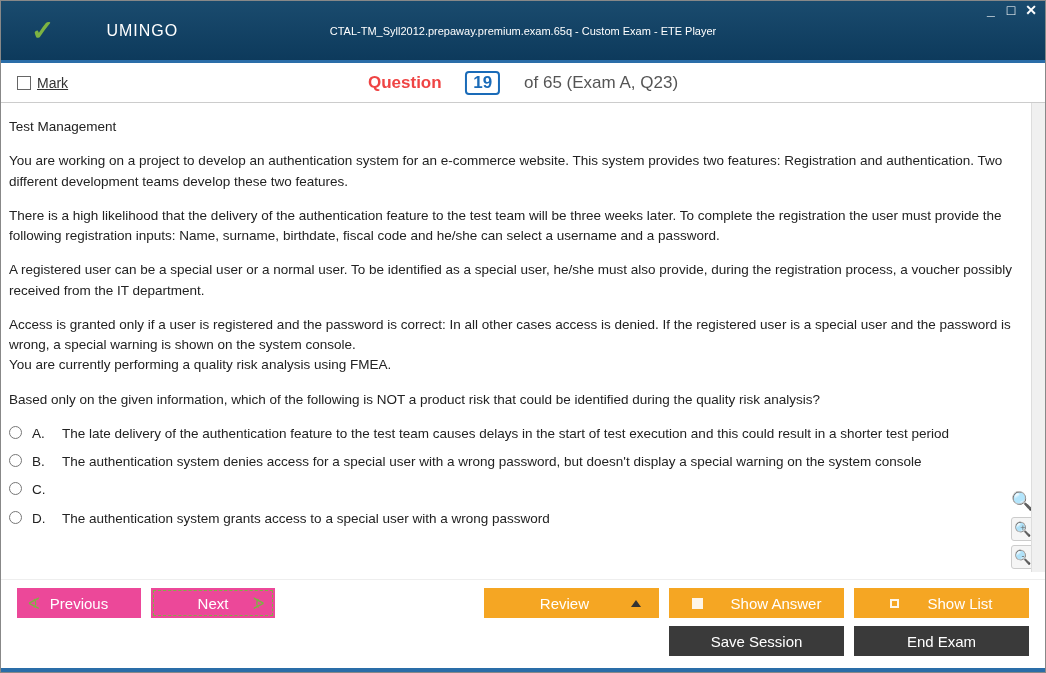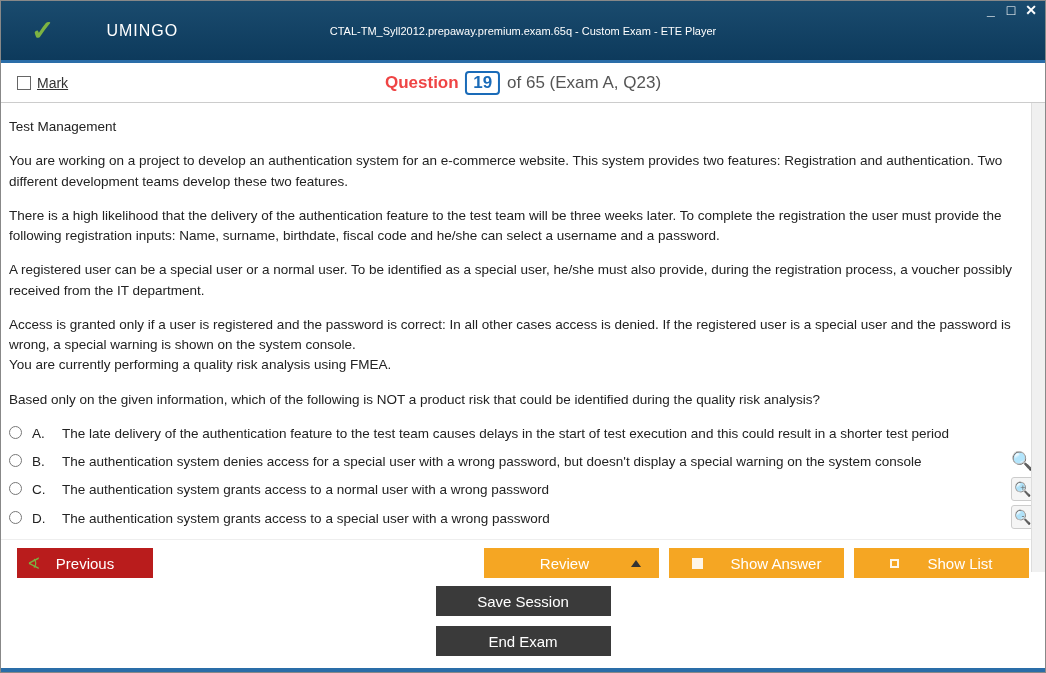--- a/index.html
+++ b/index.html
@@ -12,33 +12,33 @@
   .title-text { position: absolute; left: 50%; transform: translateX(-50%); color: #fff; font-size: 11px; }
   .win-controls { position: absolute; right: 6px; top: 2px; display: flex; gap: 4px; }
   .win-btn { width: 16px; height: 14px; color: #fff; font-size: 14px; font-weight: bold; cursor: pointer; display: flex; align-items: center; justify-content: center; }
   .header-row { background: #fff; border-bottom: 1px solid #ccc; height: 40px; display: flex; align-items: center; padding: 0 16px; position: relative; }
   .mark-box { display: flex; align-items: center; gap: 6px; }
   .mark-check { width: 14px; height: 14px; border: 1px solid #666; }
   .mark-label { font-size: 14px; color: #333; text-decoration: underline; }
   .mark-label::first-letter { text-decoration: underline; }
   .question-info { position: absolute; left: 50%; transform: translateX(-50%); font-size: 17px; color: #555; }
   .question-info b { color: #ef4444; }
-  .qnum-box { display: inline-block; border: 2px solid #1a6bb8; border-radius: 4px; padding: 0 6px; color: #1a6bb8; font-weight: bold; margin: 0 2px; }
+  .qnum-box { display: inline-block; border: 2px solid #1a6bb8; border-radius: 4px; padding: 0 6px; color: #1a6bb8; font-weight: bold; margin: 0 19px; }
   .content { flex: 1; padding: 14px 8px; font-size: 13.5px; color: #222; line-height: 1.5; overflow: auto; position: relative; }
   .content p { margin-bottom: 14px; }
   .options { margin-top: 6px; }
   .option { display: flex; align-items: flex-start; gap: 10px; margin-bottom: 8px; }
   .radio { width: 13px; height: 13px; border: 1px solid #777; border-radius: 50%; margin-top: 2px; flex-shrink: 0; }
   .opt-letter { width: 20px; flex-shrink: 0; }
   .zoom-controls { position: absolute; right: 10px; bottom: 10px; display: flex; flex-direction: column; gap: 4px; }
   .zoom-btn { width: 24px; height: 24px; border: 1px solid #ccc; border-radius: 3px; background: #f5f5f5; display: flex; align-items: center; justify-content: center; font-size: 14px; color: #666; cursor: pointer; }
   .footer { background: #fff; padding: 8px 16px 12px 16px; border-top: 1px solid #eee; }
   .footer-row { display: flex; align-items: center; gap: 10px; margin-bottom: 8px; }
   .btn { height: 30px; display: flex; align-items: center; justify-content: center; font-size: 15px; color: #fff; cursor: pointer; border: none; }
-  .btn-blue { background: #b91c1c; width: 136px; position: relative; }
+  .btn-blue { background: #ec4899; width: 124px; position: relative; }
   .btn-blue.prev::before { content: "∢"; color: #7cb342; position: absolute; left: 10px; font-size: 16px; }
   .btn-blue.next::after { content: "∢"; color: #7cb342; position: absolute; right: 10px; font-size: 16px; transform: scaleX(-1); }
   .btn-blue.next { outline: 1px dashed #7cb342; outline-offset: -3px; }
   .btn-orange { background: #f5a623; width: 175px; gap: 28px; }
   .btn-orange .icon-sq { width: 11px; height: 11px; background: #fff; opacity: 0.9; flex-shrink: 0; }
   .btn-orange.review .tri { width: 0; height: 0; border-left: 5px solid transparent; border-right: 5px solid transparent; border-bottom: 7px solid #333; margin-left: 14px; }
   .btn-dark { background: #3a3a3a; width: 175px; }
   .spacer { flex: 1; }
   .bottom-bar { height: 4px; background: #2a6da8; }
   .scrollbar-v { position: absolute; right: 0; top: 102px; bottom: 100px; width: 14px; background: #f0f0f0; border-left: 1px solid #ddd; }
@@ -89,21 +89,20 @@
         <span>The late delivery of the authentication feature to the test team causes delays in the start of test execution and this could result in a shorter test period</span>
       </div>
       <div class="option">
         <div class="radio"></div>
         <span class="opt-letter">B.</span>
         <span>The authentication system denies access for a special user with a wrong password, but doesn't display a special warning on the system console</span>
       </div>
       <div class="option">
         <div class="radio"></div>
         <span class="opt-letter">C.</span>
-        <span>The authentication system grants access to a normal user with a wrong password</span>
       </div>
       <div class="option">
         <div class="radio"></div>
         <span class="opt-letter">D.</span>
         <span>The authentication system grants access to a special user with a wrong password</span>
       </div>
     </div>
 
     <div class="zoom-controls">
       <div class="zoom-btn" style="border:none; background:none; color:#bbb; font-size:18px;">🔍</div>
@@ -112,35 +111,38 @@
     </div>
   </div>
 
   <div class="scrollbar-v"></div>
 
   <div class="footer">
     <div class="footer-row">
       <button class="btn btn-blue prev">
           <span>Previous</span>
         </button>
+      <button class="btn btn-blue next">
+          <span>Next</span>
+        </button>
       <div class="spacer"></div>
       <button class="btn btn-orange review" style="justify-content:flex-end; padding-right:18px;">
           <span>Review</span>
           <span class="tri"></span>
         </button>
       <button class="btn btn-orange">
           <span class="icon-sq"></span>
           <span>Show Answer</span>
         </button>
       <button class="btn btn-orange">
           <span class="icon-sq" style="background:none;border:2px solid #fff;width:9px;height:9px;"></span>
           <span>Show List</span>
         </button>
     </div>
-    <div class="footer-row" style="justify-content:flex-end; margin-bottom:0;flex-direction:column;">
+    <div class="footer-row" style="justify-content:flex-end; margin-bottom:0;">
       <button class="btn btn-dark">
           <span>Save Session</span>
         </button>
       <button class="btn btn-dark">
           <span>End Exam</span>
         </button>
     </div>
   </div>
 
   <div class="bottom-bar"></div>

